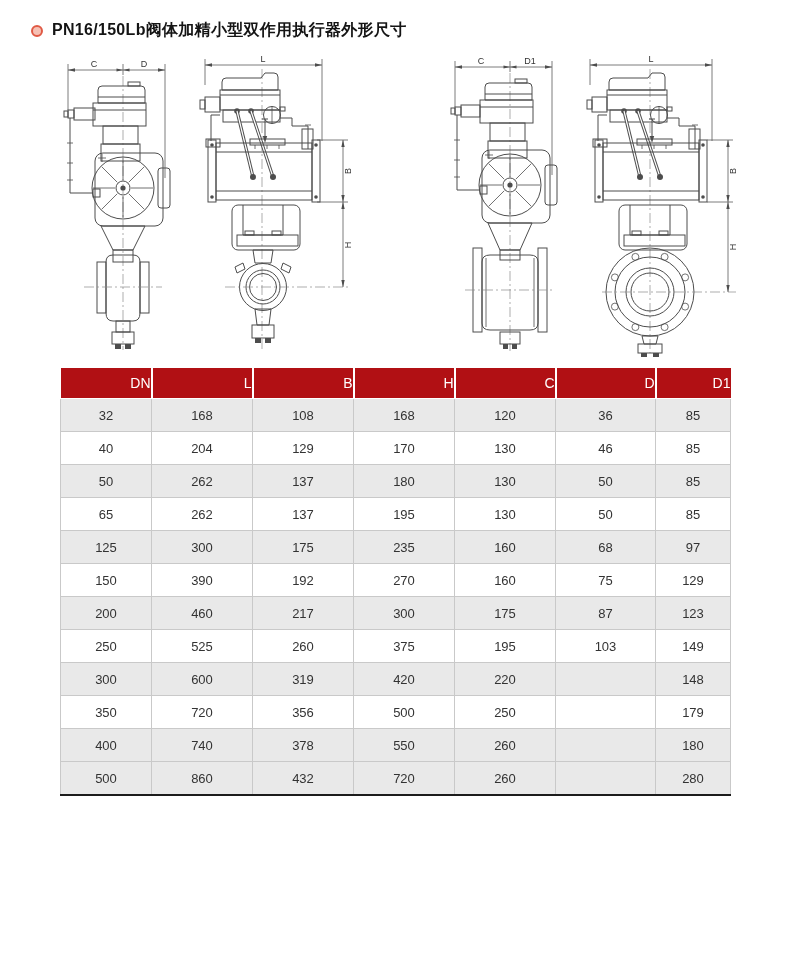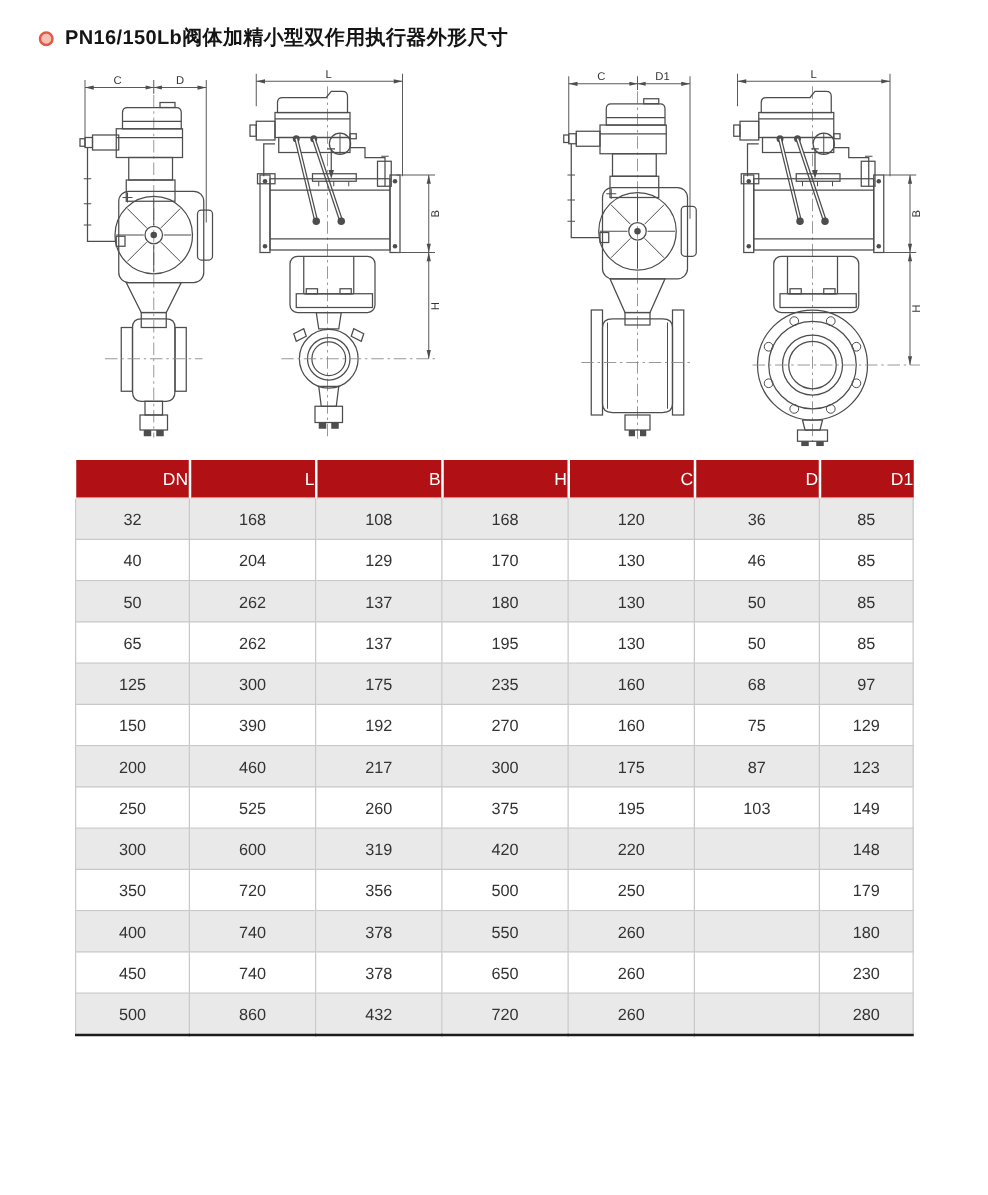--- a/index.html
+++ b/index.html
@@ -487,29 +487,20 @@
       </tr>
       <tr class="alt">
         <td>400</td>
         <td>740</td>
         <td>378</td>
         <td>550</td>
         <td>260</td>
         <td></td>
         <td>180</td>
       </tr>
-      <tr>
-        <td>450</td>
-        <td>740</td>
-        <td>378</td>
-        <td>650</td>
-        <td>260</td>
-        <td></td>
-        <td>230</td>
-      </tr>
       <tr class="alt">
         <td>500</td>
         <td>860</td>
         <td>432</td>
         <td>720</td>
         <td>260</td>
         <td></td>
         <td>280</td>
       </tr>
     </tbody>

